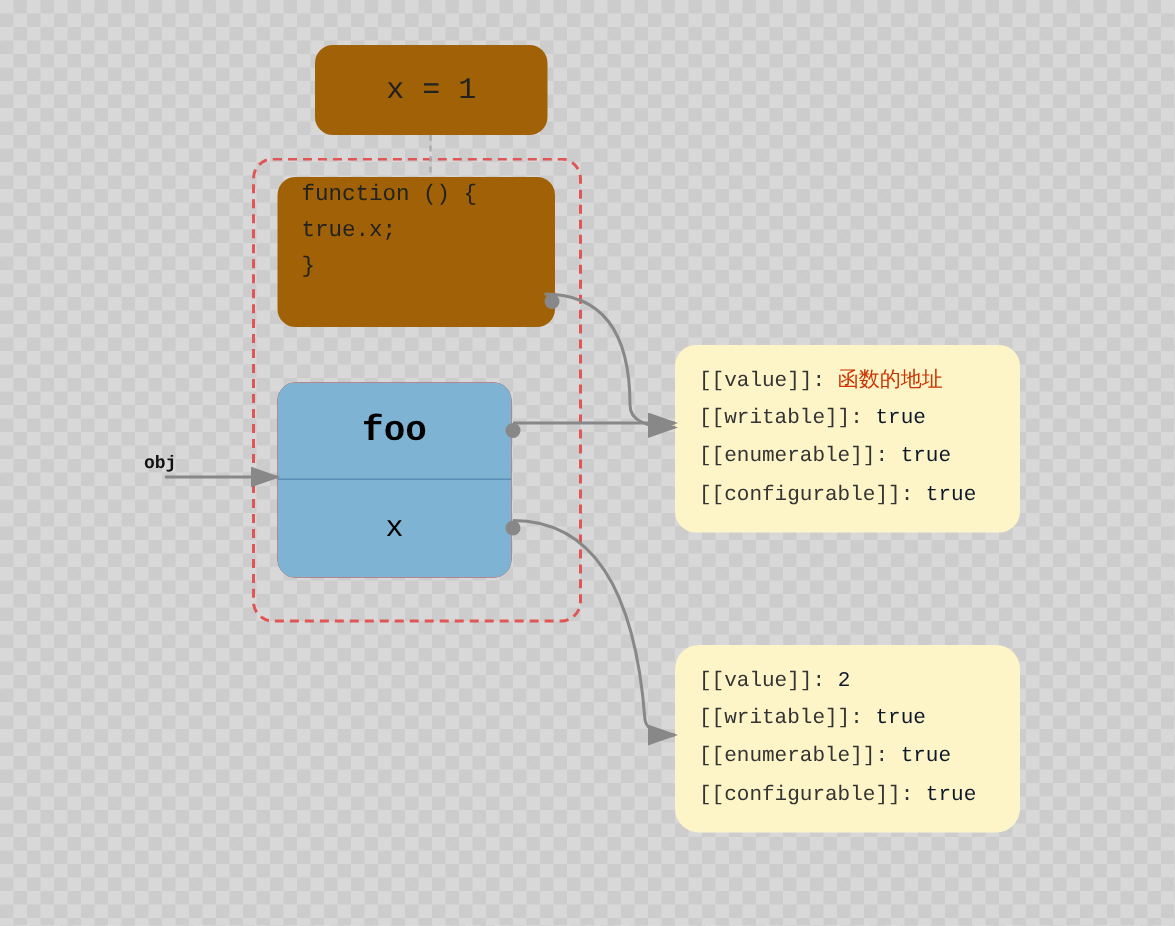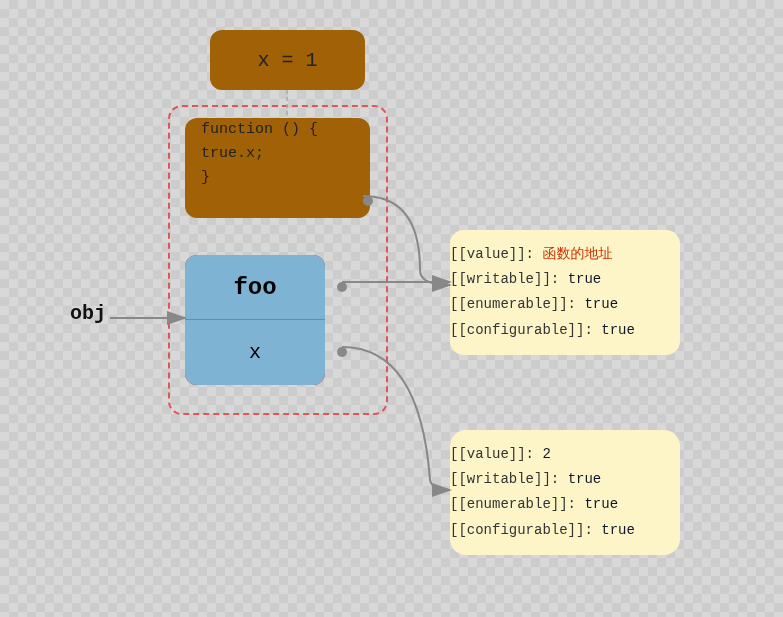--- a/index.html
+++ b/index.html
@@ -91,21 +91,21 @@
       width: 185px;
       height: 100px;
       z-index: 3;
     }
 
     
     #box-foo-outer {
       position: absolute;
       left: 185px;
       top: 255px;
-      width: 140px;
+      width: 156px;
       height: 130px;
       background-color: #b91c1c;
       border-radius: 12px;
       z-index: 3;
       overflow: hidden;
       text-align: right;
     }
 
     #box-foo-inner-top {
       width: 100%;
@@ -127,44 +127,44 @@
       justify-content: center;
       font-size: 20px;
       background-color: #7fb3d3;
     }
 
     
     .yellow-box {
       position: absolute;
       background-color: #fdf5c8;
       border-radius: 14px;
-      padding: 12px 0;
+      padding: 12px 16px;
       font-size: 14px;
       line-height: 1.8;
       z-index: 3;
     }
 
     .yellow-box .label {
       color: #333;
     }
 
     .yellow-box .value-green {
       color: #0f172a;
     }
 
     .yellow-box .value-red {
       color: #cc3300;
     }
 
     
     #obj-label {
       position: absolute;
-      left: 70px;
+      left: 96px;
       top: 302px;
-      font-size: 20px;
+      font-size: 12px;
       font-weight: bold;
       color: #111;
       z-index: 5;
     }
 
     
     .arrows-svg {
       position: absolute;
       inset: 0;
       z-index: 4;

